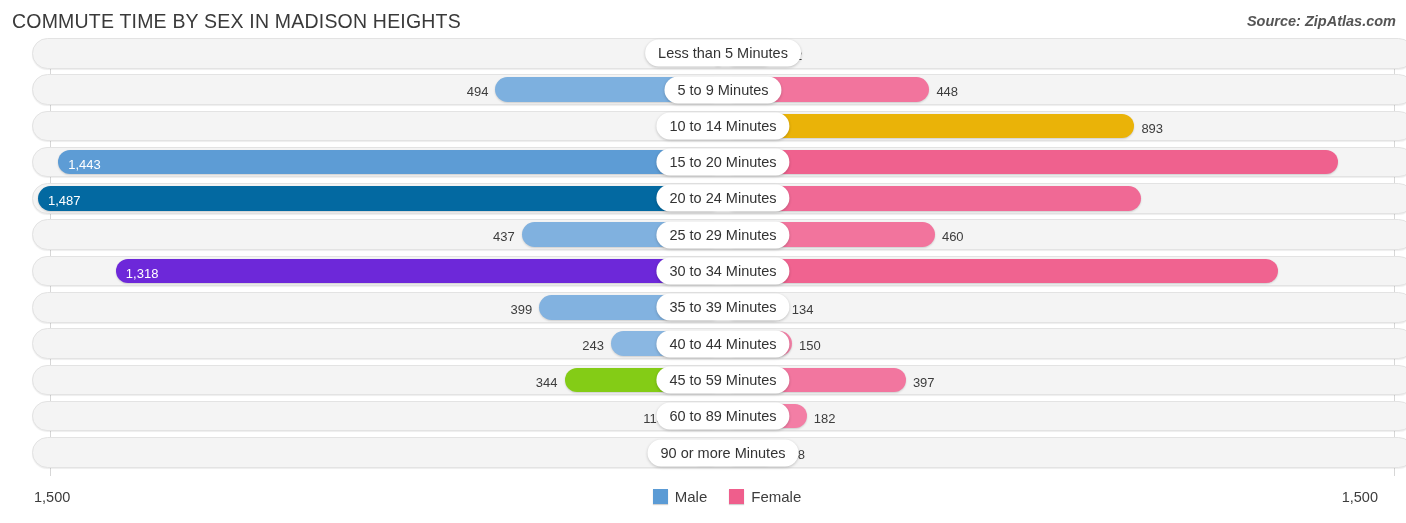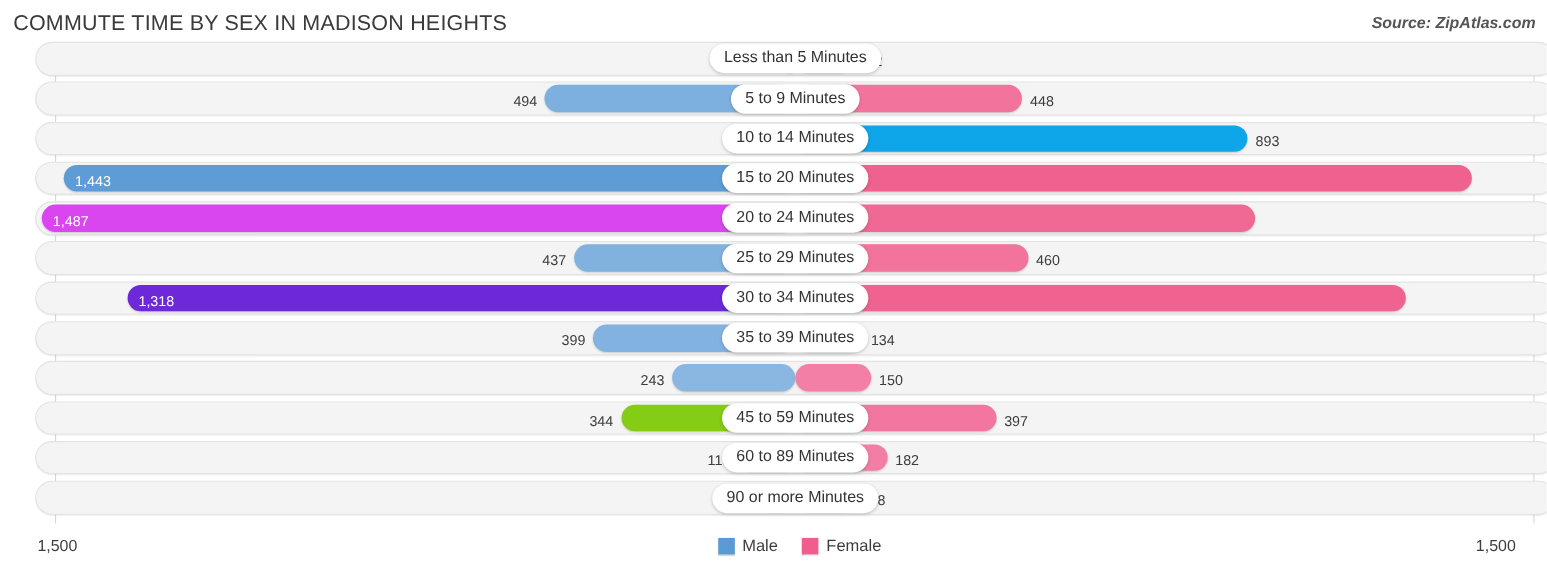--- a/index.html
+++ b/index.html
@@ -201,21 +201,21 @@
         <div class="half right">
           <div class="bar" title="5 to 9 Minutes — Female: 448" style="width: 29.8667%; background: rgb(242, 116, 157);">
             <div class="val outside">448</div>
           </div>
         </div>
         <div class="cat-pill">5 to 9 Minutes</div>
       </div>
       <div class="row">
         <div class="track"></div>
         <div class="half right">
-          <div class="bar" title="10 to 14 Minutes — Female: 893" style="width: 59.5333%; background: #0ea5e9;">
+          <div class="bar" title="10 to 14 Minutes — Female: 893" style="width: 59.5333%; background: #eab308;">
             <div class="val outside">893</div>
           </div>
         </div>
         <div class="cat-pill">10 to 14 Minutes</div>
       </div>
       <div class="row">
         <div class="track"></div>
         <div class="half left">
           <div class="bar" title="15 to 19 Minutes — Male: 1,443" style="width: 96.2%; background: rgb(93, 156, 213);">
             <div class="val inside">1,443</div>
@@ -224,21 +224,21 @@
         <div class="half right">
           <div class="bar" title="15 to 19 Minutes — Female: 1,336" style="width: 89.0667%; background: rgb(239, 97, 142);">
             <div class="val inside">1,336</div>
           </div>
         </div>
         <div class="cat-pill">15 to 20 Minutes</div>
       </div>
       <div class="row">
         <div class="track"></div>
         <div class="half left">
-          <div class="bar" title="20 to 24 Minutes — Male: 1,487" style="width: 99.1333%; background: #d946ef;">
+          <div class="bar" title="20 to 24 Minutes — Male: 1,487" style="width: 99.1333%; background: #0369a1;">
             <div class="val inside">1,487</div>
           </div>
         </div>
         <div class="half right">
           <div class="bar" title="20 to 24 Minutes — Female: 908" style="width: 60.5333%; background: rgb(240, 105, 149);">
             <div class="val inside">908</div>
           </div>
         </div>
         <div class="cat-pill">20 to 24 Minutes</div>
       </div>
@@ -289,20 +289,21 @@
         <div class="half left">
           <div class="bar" title="40 to 44 Minutes — Male: 243" style="width: 16.2%; background: rgb(138, 183, 226);">
             <div class="val outside">243</div>
           </div>
         </div>
         <div class="half right">
           <div class="bar" title="40 to 44 Minutes — Female: 150" style="width: 10%; background: rgb(243, 127, 166);">
             <div class="val outside">150</div>
           </div>
         </div>
+        <div class="cat-pill">40 to 44 Minutes</div>
       </div>
       <div class="row">
         <div class="track"></div>
         <div class="half left">
           <div class="bar" title="45 to 59 Minutes — Male: 344" style="width: 22.9333%; background: #84cc16;">
             <div class="val outside">344</div>
           </div>
         </div>
         <div class="half right">
           <div class="bar" title="45 to 59 Minutes — Female: 397" style="width: 26.4667%; background: rgb(242, 118, 159);">

